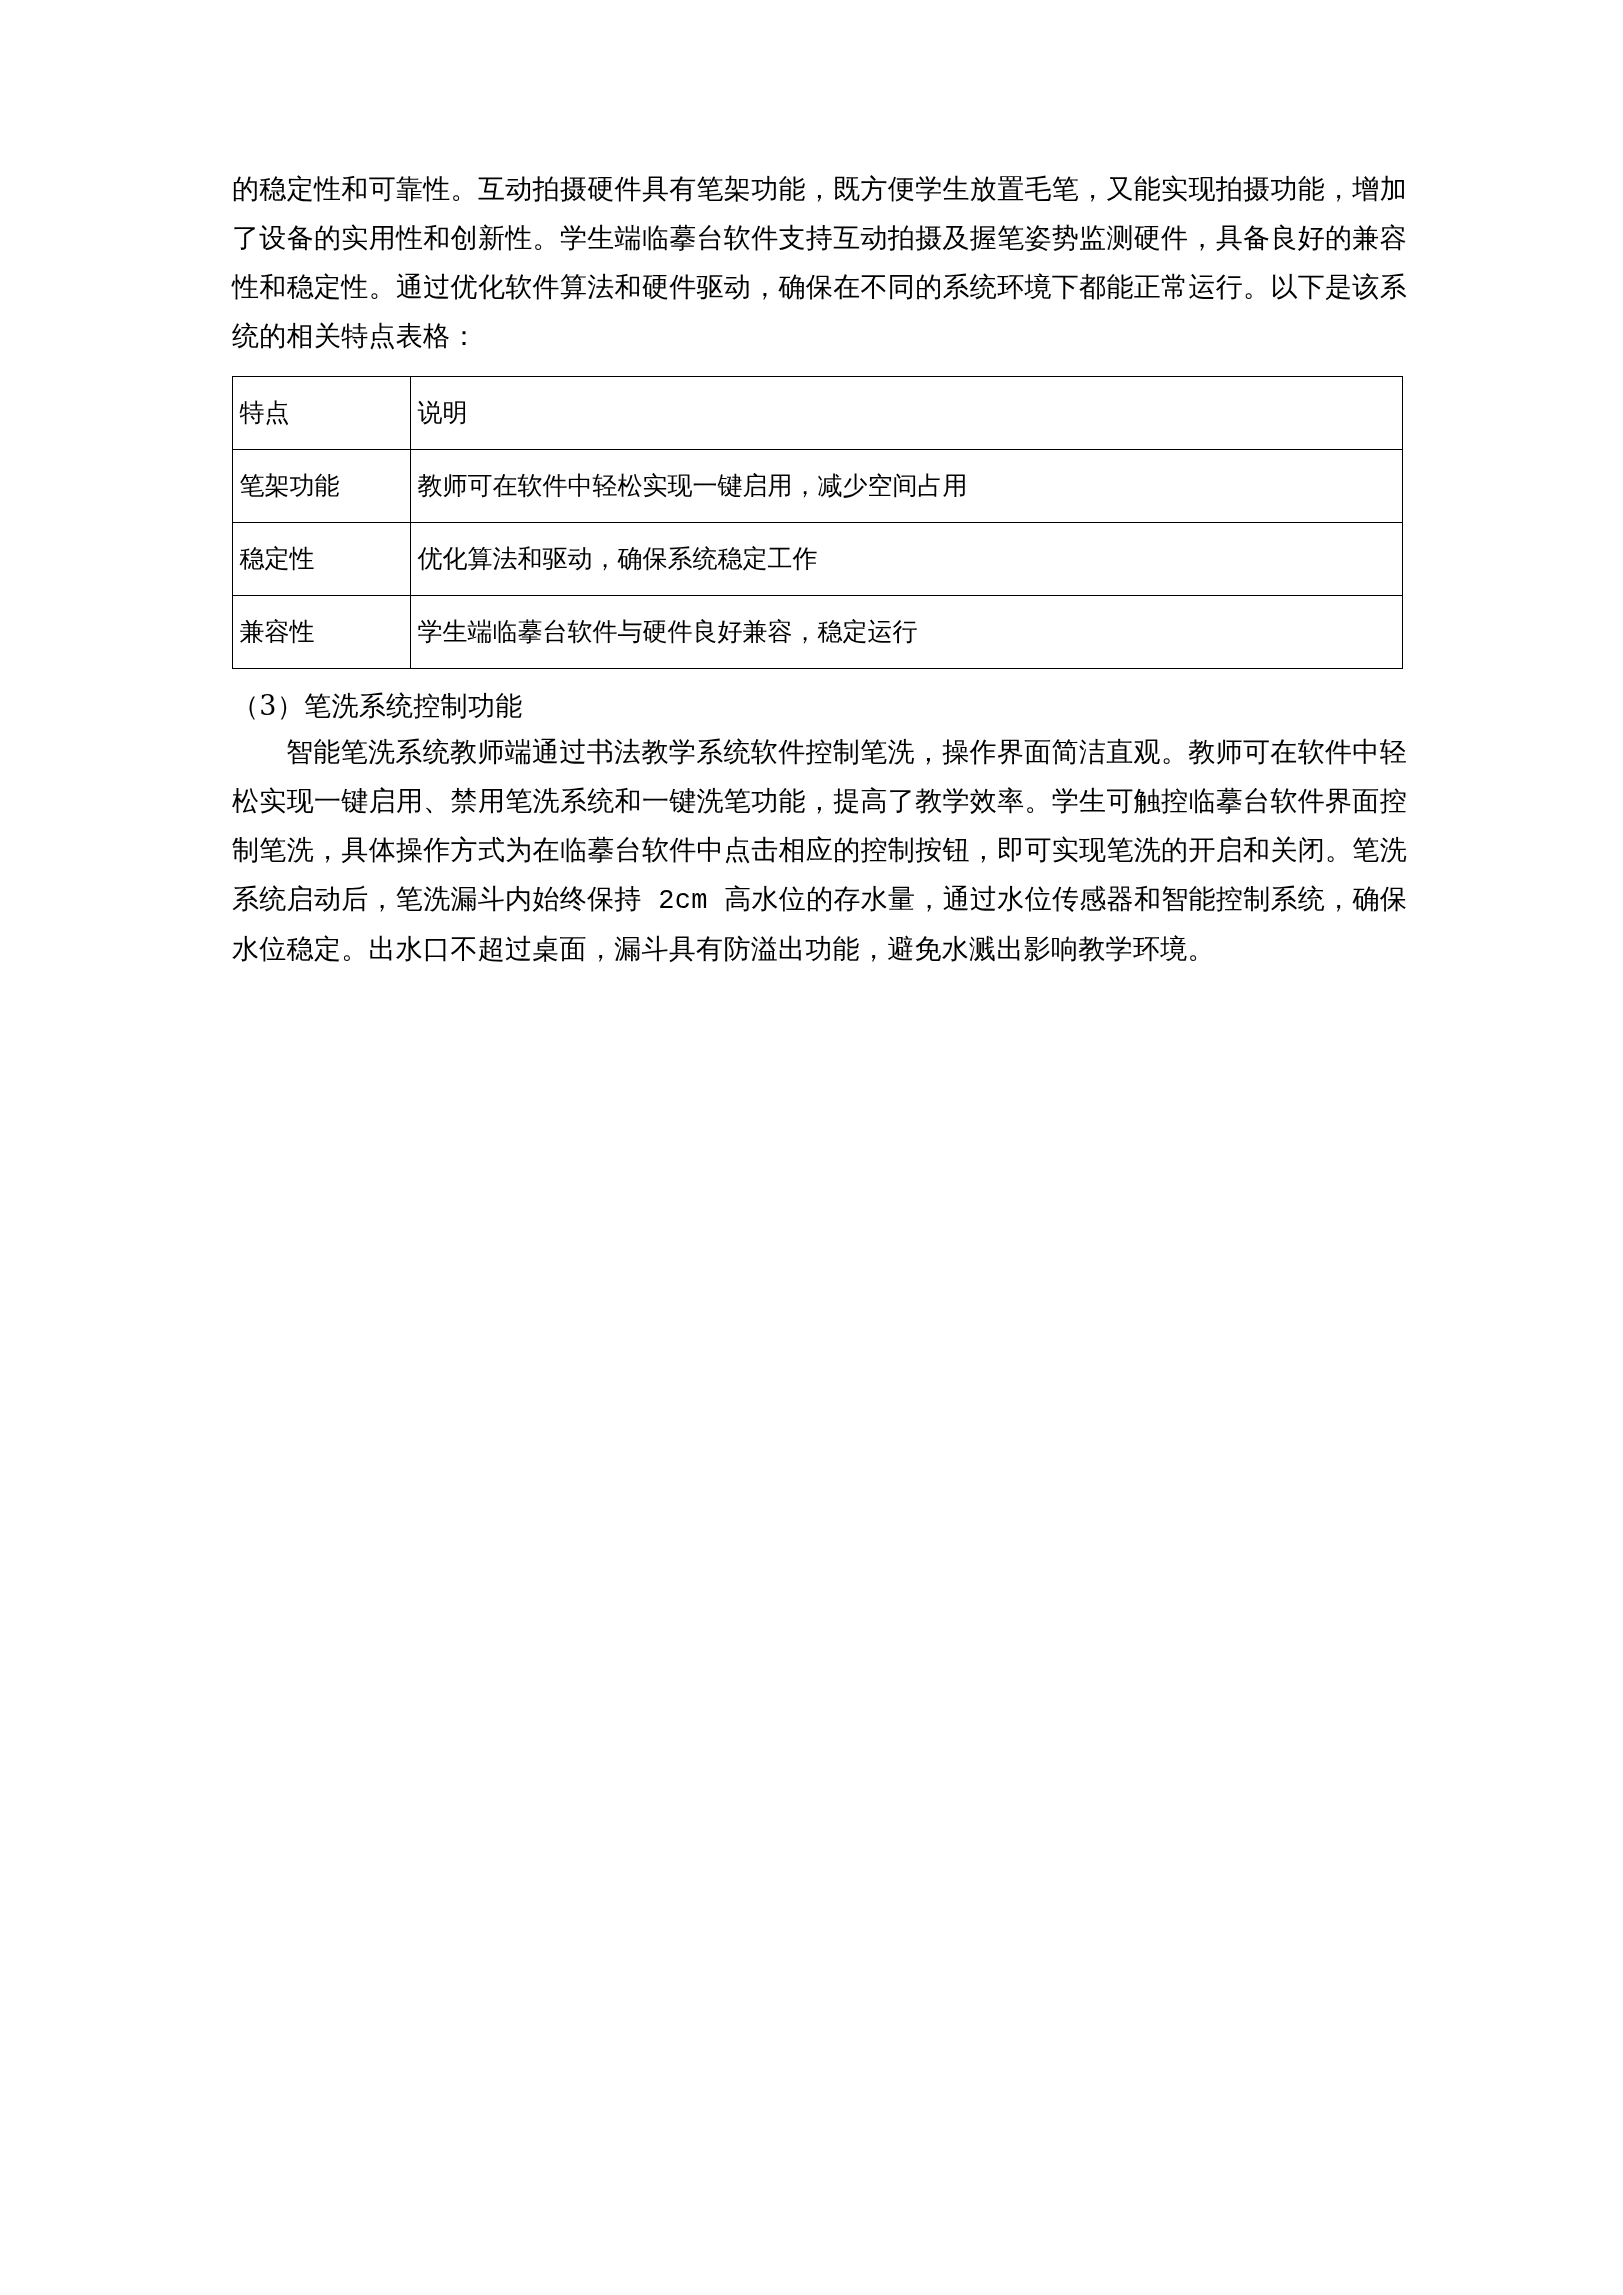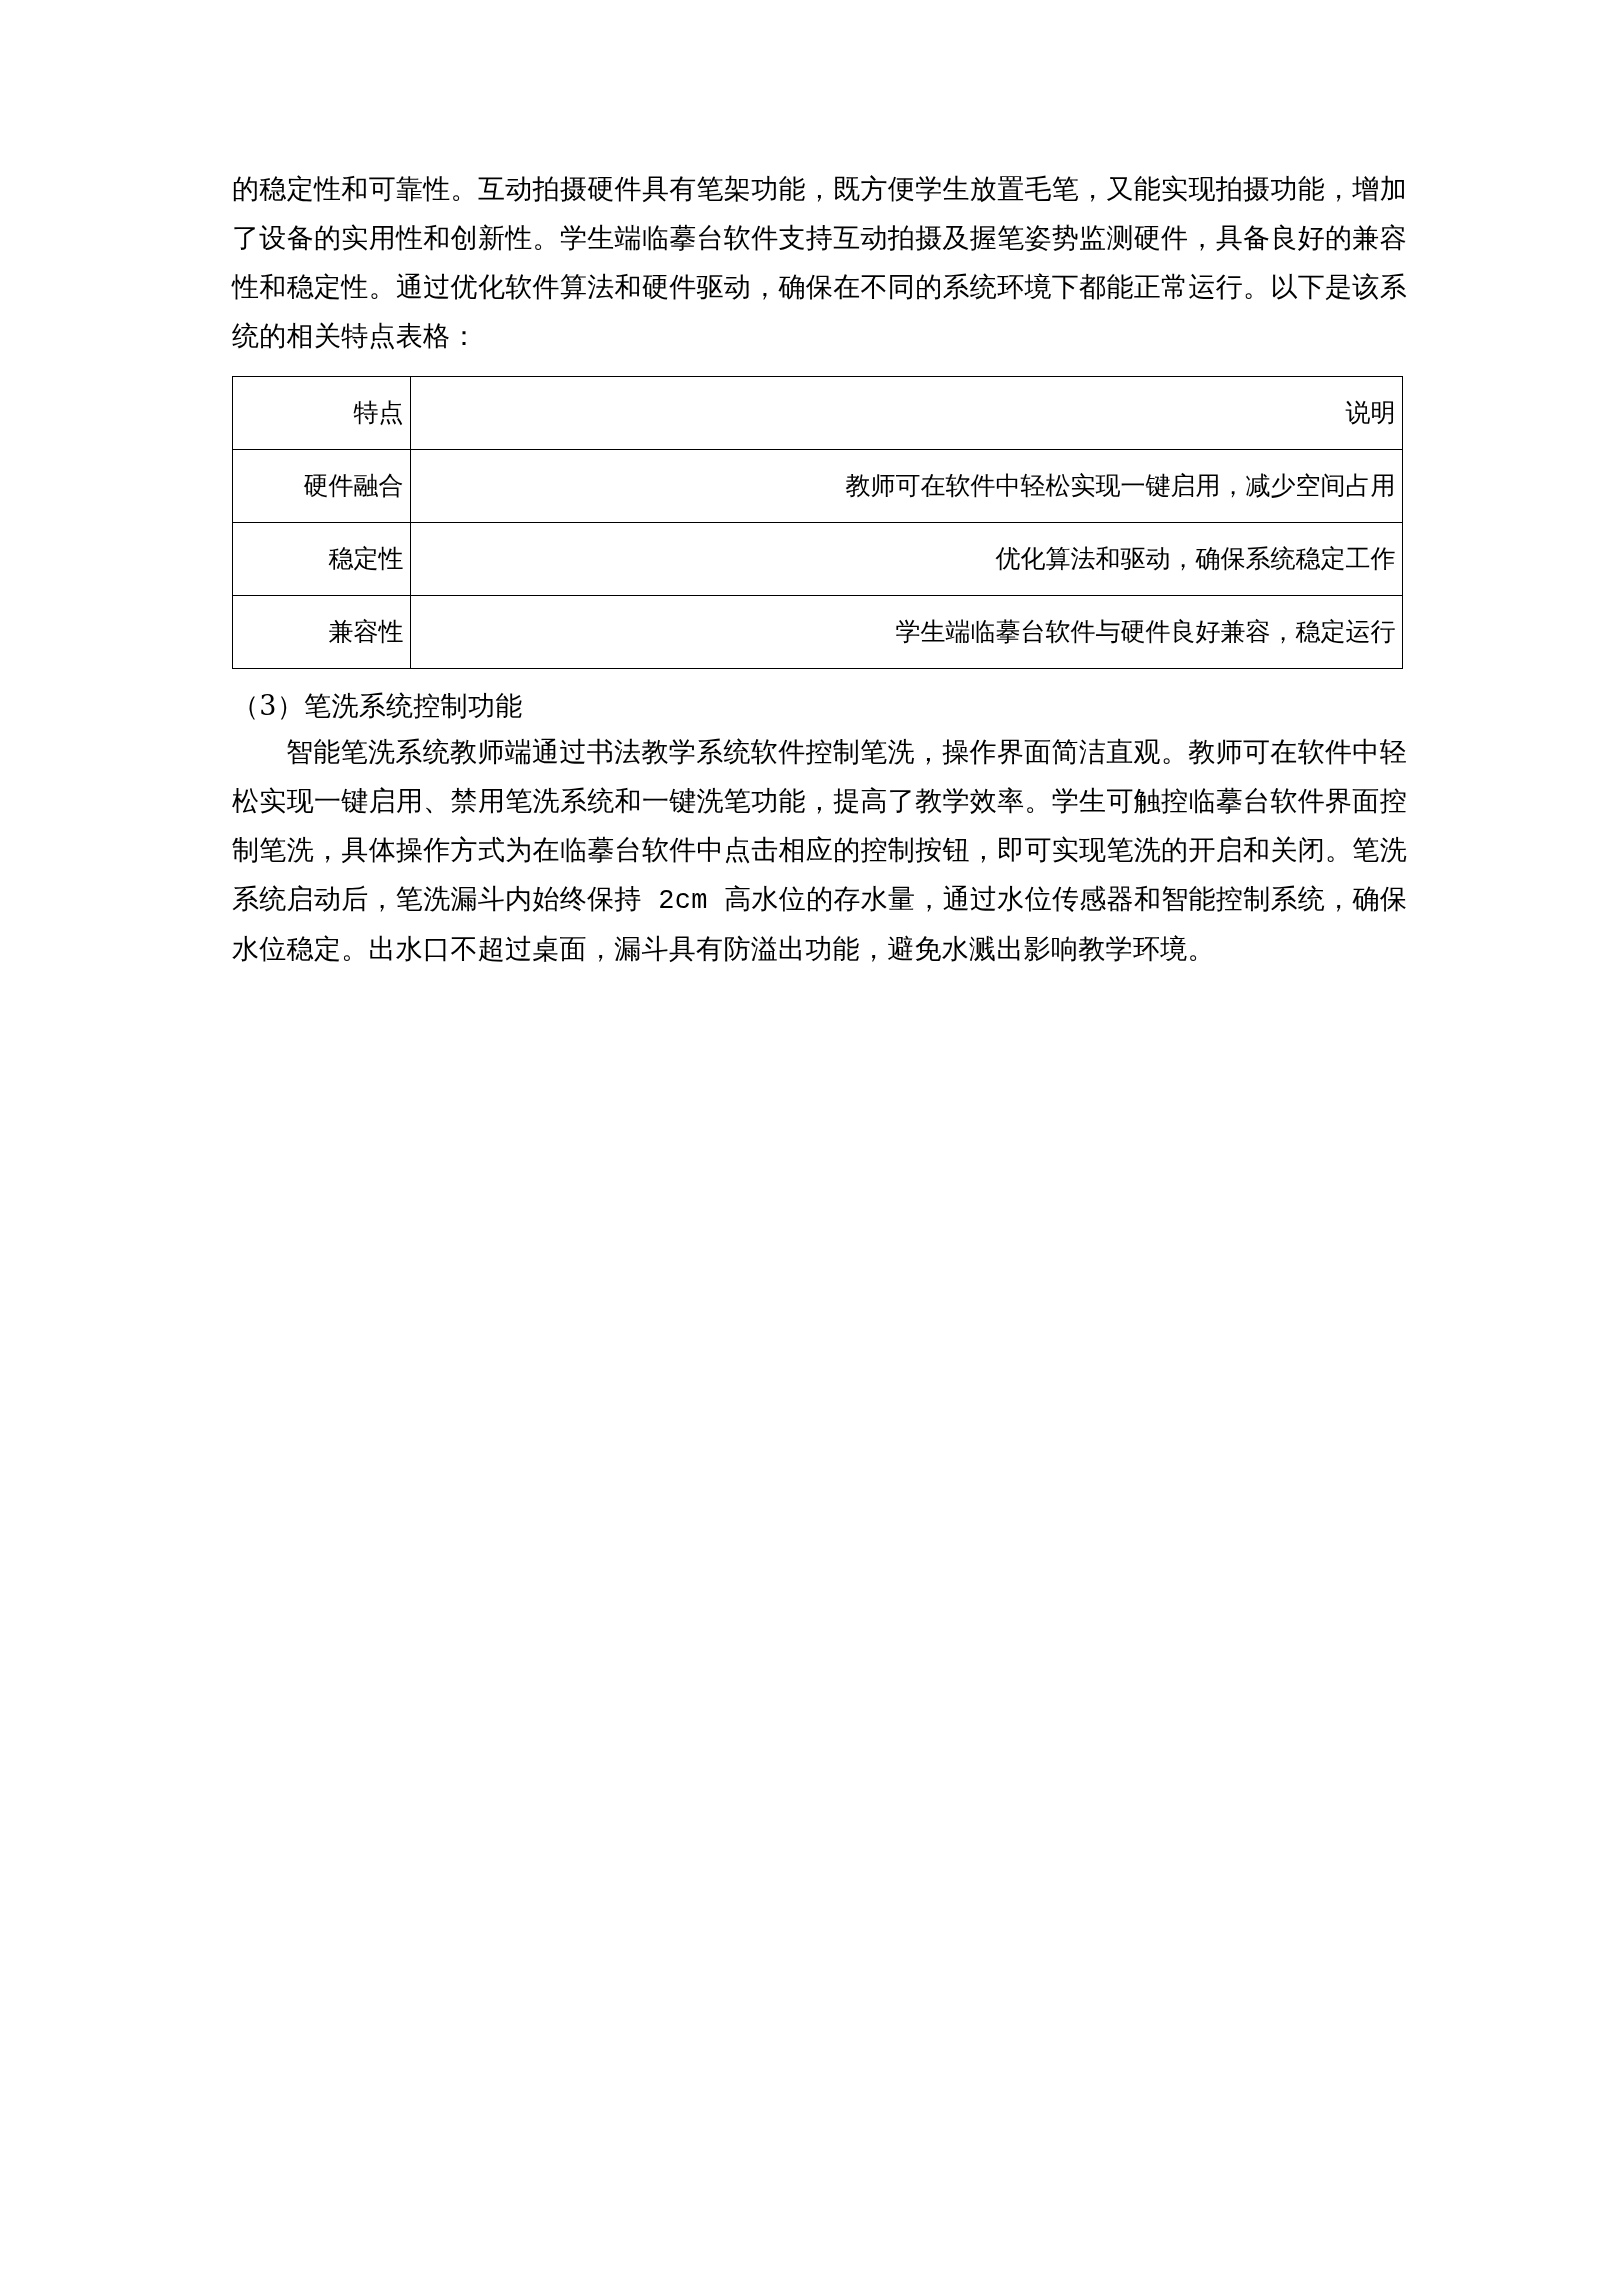--- a/index.html
+++ b/index.html
@@ -39,21 +39,21 @@
     border-collapse: collapse;
     width: 1142px;
     margin: 15.7px 0 11.8px 0;
     table-layout: fixed;
   }
   table.feature-table td {
     border: 1.3px solid #000000;
     font-size: 25px;
     line-height: 1.5;
     padding: 13px 6.5px;
-    text-align: right;
+    text-align: left;
     vertical-align: middle;
     height: 46px;
   }
   table.feature-table td.col-a {
     width: 164px;
   }
   table.feature-table td.col-b {
     width: 978px;
   }
 </style>
@@ -64,21 +64,21 @@
 
   <p class="para">的稳定性和可靠性。互动拍摄硬件具有笔架功能，既方便学生放置毛笔，又能实现拍摄功能，增加了设备的实用性和创新性。学生端临摹台软件支持互动拍摄及握笔姿势监测硬件，具备良好的兼容性和稳定性。通过优化软件算法和硬件驱动，确保在不同的系统环境下都能正常运行。以下是该系统的相关特点表格：</p>
 
   <table class="feature-table">
     <tbody>
       <tr>
         <td class="col-a">特点</td>
         <td class="col-b">说明</td>
       </tr>
       <tr>
-        <td class="col-a">硬件融合</td>
+        <td class="col-a">笔架功能</td>
         <td class="col-b">教师可在软件中轻松实现一键启用，减少空间占用</td>
       </tr>
       <tr>
         <td class="col-a">稳定性</td>
         <td class="col-b">优化算法和驱动，确保系统稳定工作</td>
       </tr>
       <tr>
         <td class="col-a">兼容性</td>
         <td class="col-b">学生端临摹台软件与硬件良好兼容，稳定运行</td>
       </tr>

